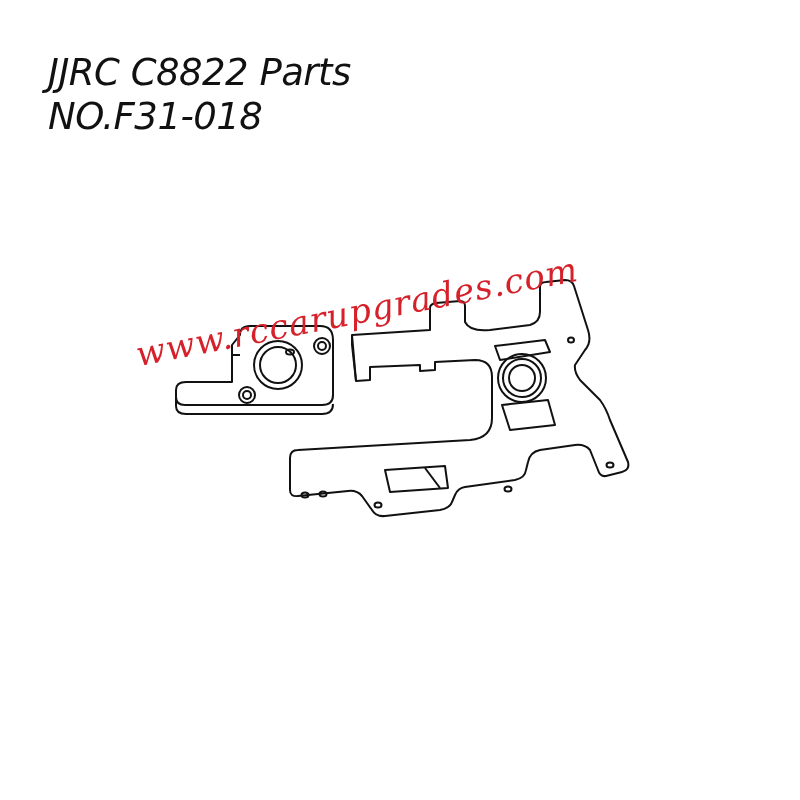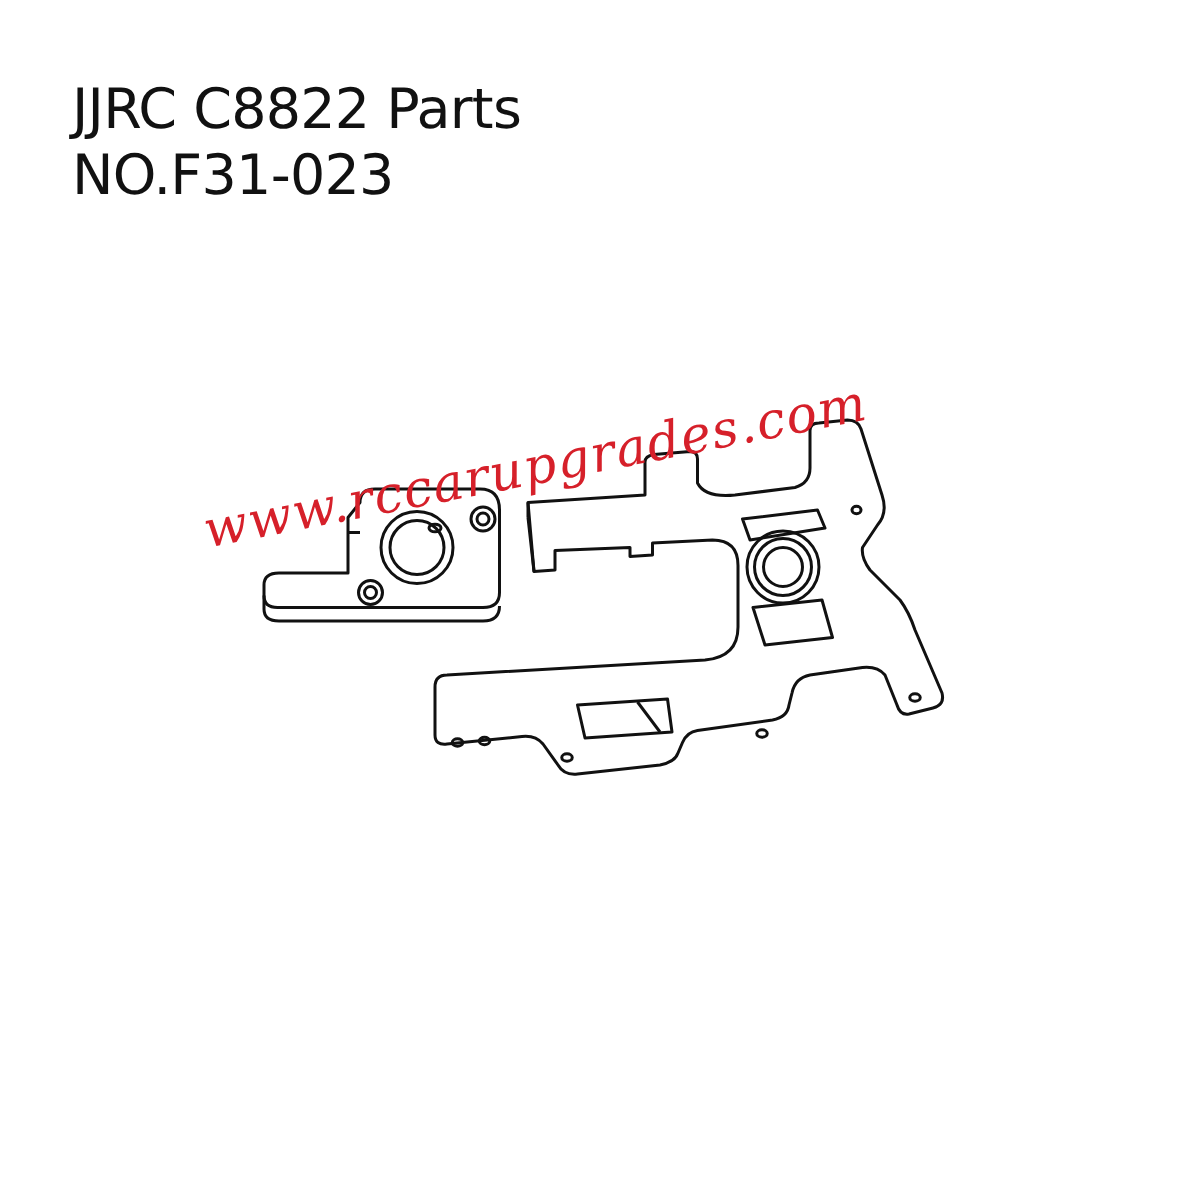--- a/index.html
+++ b/index.html
@@ -1,37 +1,37 @@
 <!DOCTYPE html>
 <html><head>
 <meta charset="utf-8">
 <style>
   html, body { margin: 0; padding: 0; background: #ffffff; }
   body { width: 800px; height: 800px; position: relative; overflow: hidden; font-family: "DejaVu Sans", sans-serif; }
   .title {
     position: absolute; left: 48px; color: #111;
-    font-family: "DejaVu Sans", sans-serif; 
+    font-family: "DejaVu Sans", sans-serif; font-style: italic;
     font-size: 37px; letter-spacing: -0.5px; line-height: 1; white-space: nowrap;
   }
   #title1 { top: 54px; }
   #title2 { top: 98px; }
   #diagram { position: absolute; left: 0; top: 0; }
   .watermark {
     position: absolute; left: 140px; top: 334px;
     color: #d6202a; font-family: "DejaVu Serif", serif; font-style: italic;
     font-size: 34px; white-space: nowrap;
     transform: rotate(-11deg); transform-origin: left bottom;
     letter-spacing: 1px;
   }
 </style>
 </head>
 <body>
 
 <div class="title" id="title1">JJRC C8822 Parts</div>
-<div class="title" id="title2">NO.F31-023</div>
+<div class="title" id="title2">NO.F31-018</div>
 
 <svg id="diagram" width="800" height="800" viewBox="0 0 800 800" fill="none" stroke="#111" stroke-width="2" stroke-linejoin="round">
 
   <g>
     <path d="M240 335 Q240 326 250 326 L320 326 Q333 326 333 340 L333 395 Q333 405 322 405 L185 405 Q176 405 176 397 L176 390 Q176 382 186 382 L232 382 L232 345 Z"></path>
     <path d="M176 397 L176 406 Q176 414 186 414 L322 414 Q333 414 333 404"></path>
     <path d="M240 355 L232 355"></path>
     <circle cx="278" cy="365" r="24"></circle>
     <circle cx="278" cy="365" r="18"></circle>
     <ellipse cx="290" cy="352" rx="4" ry="2.5"></ellipse>

